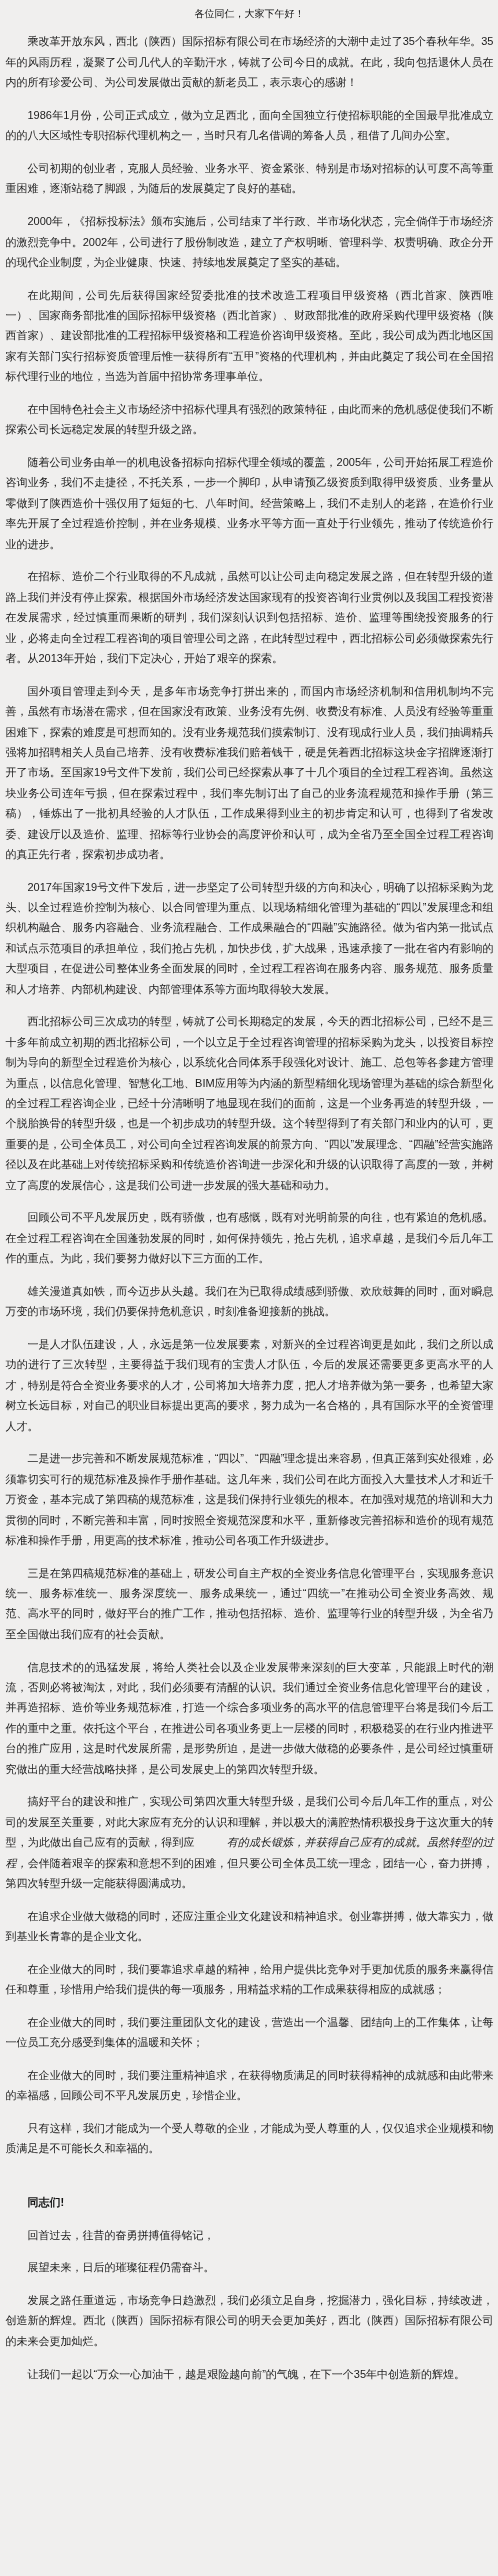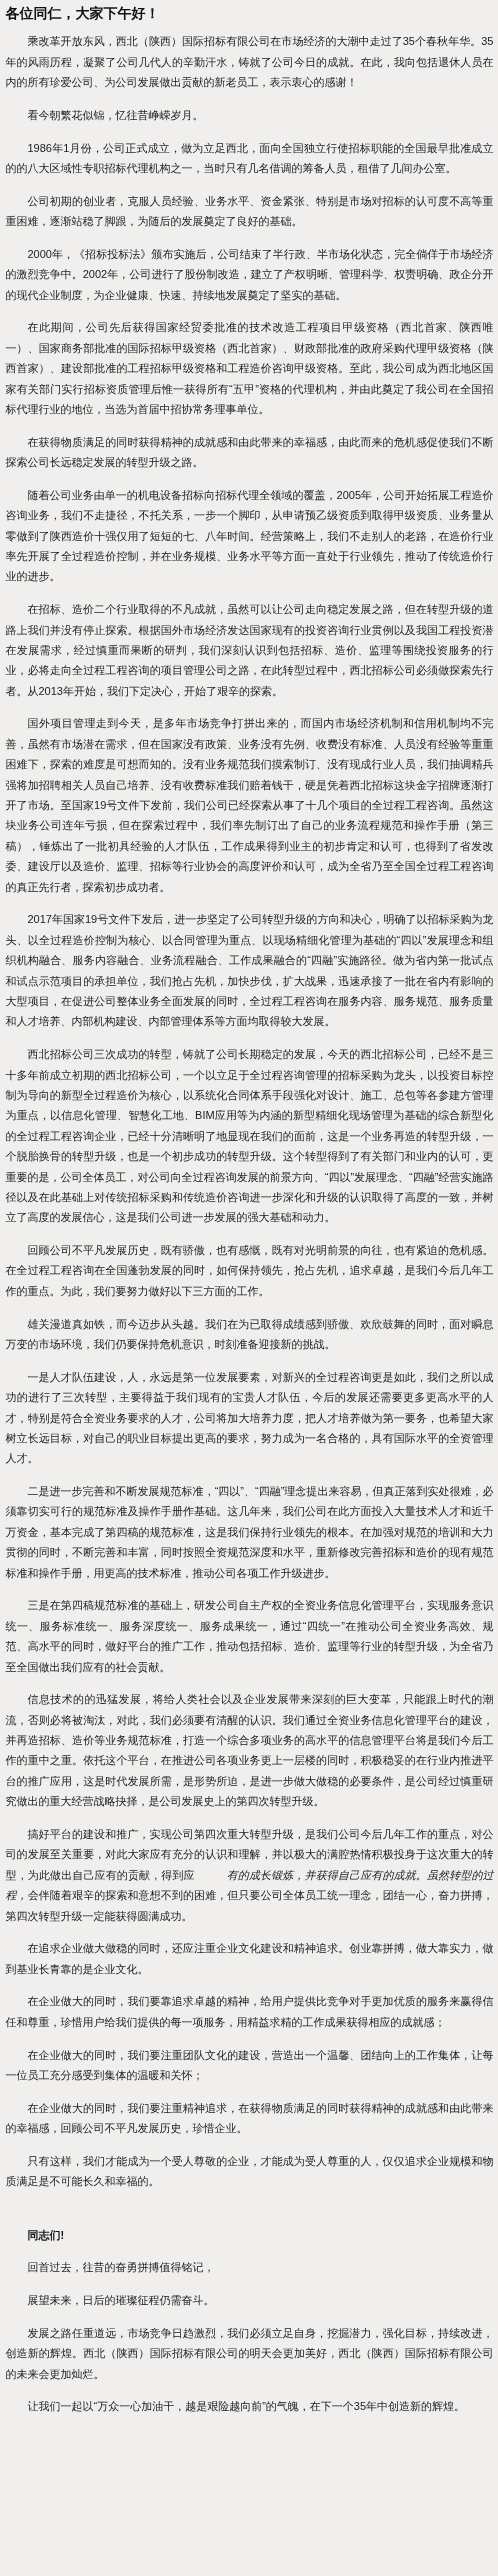--- a/index.html
+++ b/index.html
@@ -10,25 +10,25 @@
     box-sizing:border-box;
     background:#f0efee;
     padding:4.1px 5.5px 19px 5.5px;
     font-family:"Liberation Sans","DejaVu Sans",sans-serif;
     font-size:11px;
     line-height:20.4px;
     color:#1a1a1a;
     text-align:justify;
   }
   .doc-title{
-    font-size:14px;
-    font-weight:700;
+    font-size:10px;
+    font-weight:400;
     color:#111111;
     margin:1.4px 0 8.2px 0;
-    text-align:left;
+    text-align:center;
     line-height:17.7px;
   }
   .para{
     margin:0 0 12.3px 0;
     text-indent:2em;
   }
   .section-heading{
     font-size:11px;
     font-weight:700;
     color:#111111;
@@ -38,26 +38,25 @@
   em{margin-left:32px;}
 </style>
 </head>
 <body>
 
 <div class="page">
 
   <h1 class="doc-title">各位同仁，大家下午好！</h1>
 
   <p class="para">乘改革开放东风，西北（陕西）国际招标有限公司在市场经济的大潮中走过了35个春秋年华。35年的风雨历程，凝聚了公司几代人的辛勤汗水，铸就了公司今日的成就。在此，我向包括退休人员在内的所有珍爱公司、为公司发展做出贡献的新老员工，表示衷心的感谢！</p>
-  <p class="para">看今朝繁花似锦，忆往昔峥嵘岁月。</p>
   <p class="para">1986年1月份，公司正式成立，做为立足西北，面向全国独立行使招标职能的全国最早批准成立的的八大区域性专职招标代理机构之一，当时只有几名借调的筹备人员，租借了几间办公室。</p>
   <p class="para">公司初期的创业者，克服人员经验、业务水平、资金紧张、特别是市场对招标的认可度不高等重重困难，逐渐站稳了脚跟，为随后的发展奠定了良好的基础。</p>
   <p class="para">2000年，《招标投标法》颁布实施后，公司结束了半行政、半市场化状态，完全倘佯于市场经济的激烈竞争中。2002年，公司进行了股份制改造，建立了产权明晰、管理科学、权责明确、政企分开的现代企业制度，为企业健康、快速、持续地发展奠定了坚实的基础。</p>
   <p class="para">在此期间，公司先后获得国家经贸委批准的技术改造工程项目甲级资格（西北首家、陕西唯一）、国家商务部批准的国际招标甲级资格（西北首家）、财政部批准的政府采购代理甲级资格（陕西首家）、建设部批准的工程招标甲级资格和工程造价咨询甲级资格。至此，我公司成为西北地区国家有关部门实行招标资质管理后惟一获得所有“五甲”资格的代理机构，并由此奠定了我公司在全国招标代理行业的地位，当选为首届中招协常务理事单位。</p>
-  <p class="para">在获得物质满足的同时获得精神的成就感和由此带来的幸福感，由此而来的危机感促使我们不断探索公司长远稳定发展的转型升级之路。</p>
+  <p class="para">在中国特色社会主义市场经济中招标代理具有强烈的政策特征，由此而来的危机感促使我们不断探索公司长远稳定发展的转型升级之路。</p>
   <p class="para">随着公司业务由单一的机电设备招标向招标代理全领域的覆盖，2005年，公司开始拓展工程造价咨询业务，我们不走捷径，不托关系，一步一个脚印，从申请预乙级资质到取得甲级资质、业务量从零做到了陕西造价十强仅用了短短的七、八年时间。经营策略上，我们不走别人的老路，在造价行业率先开展了全过程造价控制，并在业务规模、业务水平等方面一直处于行业领先，推动了传统造价行业的进步。</p>
   <p class="para">在招标、造价二个行业取得的不凡成就，虽然可以让公司走向稳定发展之路，但在转型升级的道路上我们并没有停止探索。根据国外市场经济发达国家现有的投资咨询行业贯例以及我国工程投资潜在发展需求，经过慎重而果断的研判，我们深刻认识到包括招标、造价、监理等围绕投资服务的行业，必将走向全过程工程咨询的项目管理公司之路，在此转型过程中，西北招标公司必须做探索先行者。从2013年开始，我们下定决心，开始了艰辛的探索。</p>
   <p class="para">国外项目管理走到今天，是多年市场竞争打拼出来的，而国内市场经济机制和信用机制均不完善，虽然有市场潜在需求，但在国家没有政策、业务没有先例、收费没有标准、人员没有经验等重重困难下，探索的难度是可想而知的。没有业务规范我们摸索制订、没有现成行业人员，我们抽调精兵强将加招聘相关人员自己培养、没有收费标准我们赔着钱干，硬是凭着西北招标这块金字招牌逐渐打开了市场。至国家19号文件下发前，我们公司已经探索从事了十几个项目的全过程工程咨询。虽然这块业务公司连年亏损，但在探索过程中，我们率先制订出了自己的业务流程规范和操作手册（第三稿），锤炼出了一批初具经验的人才队伍，工作成果得到业主的初步肯定和认可，也得到了省发改委、建设厅以及造价、监理、招标等行业协会的高度评价和认可，成为全省乃至全国全过程工程咨询的真正先行者，探索初步成功者。</p>
   <p class="para">2017年国家19号文件下发后，进一步坚定了公司转型升级的方向和决心，明确了以招标采购为龙头、以全过程造价控制为核心、以合同管理为重点、以现场精细化管理为基础的“四以”发展理念和组织机构融合、服务内容融合、业务流程融合、工作成果融合的“四融”实施路径。做为省内第一批试点和试点示范项目的承担单位，我们抢占先机，加快步伐，扩大战果，迅速承接了一批在省内有影响的大型项目，在促进公司整体业务全面发展的同时，全过程工程咨询在服务内容、服务规范、服务质量和人才培养、内部机构建设、内部管理体系等方面均取得较大发展。</p>
   <p class="para">西北招标公司三次成功的转型，铸就了公司长期稳定的发展，今天的西北招标公司，已经不是三十多年前成立初期的西北招标公司，一个以立足于全过程咨询管理的招标采购为龙头，以投资目标控制为导向的新型全过程造价为核心，以系统化合同体系手段强化对设计、施工、总包等各参建方管理为重点，以信息化管理、智慧化工地、BIM应用等为内涵的新型精细化现场管理为基础的综合新型化的全过程工程咨询企业，已经十分清晰明了地显现在我们的面前，这是一个业务再造的转型升级，一个脱胎换骨的转型升级，也是一个初步成功的转型升级。这个转型得到了有关部门和业内的认可，更重要的是，公司全体员工，对公司向全过程咨询发展的前景方向、“四以”发展理念、“四融”经营实施路径以及在此基础上对传统招标采购和传统造价咨询进一步深化和升级的认识取得了高度的一致，并树立了高度的发展信心，这是我们公司进一步发展的强大基础和动力。</p>
   <p class="para">回顾公司不平凡发展历史，既有骄傲，也有感慨，既有对光明前景的向往，也有紧迫的危机感。在全过程工程咨询在全国蓬勃发展的同时，如何保持领先，抢占先机，追求卓越，是我们今后几年工作的重点。为此，我们要努力做好以下三方面的工作。</p>
   <p class="para">雄关漫道真如铁，而今迈步从头越。我们在为已取得成绩感到骄傲、欢欣鼓舞的同时，面对瞬息万变的市场环境，我们仍要保持危机意识，时刻准备迎接新的挑战。</p>
   <p class="para">一是人才队伍建设，人，永远是第一位发展要素，对新兴的全过程咨询更是如此，我们之所以成功的进行了三次转型，主要得益于我们现有的宝贵人才队伍，今后的发展还需要更多更高水平的人才，特别是符合全资业务要求的人才，公司将加大培养力度，把人才培养做为第一要务，也希望大家树立长远目标，对自己的职业目标提出更高的要求，努力成为一名合格的，具有国际水平的全资管理人才。</p>
   <p class="para">二是进一步完善和不断发展规范标准，“四以”、“四融”理念提出来容易，但真正落到实处很难，必须靠切实可行的规范标准及操作手册作基础。这几年来，我们公司在此方面投入大量技术人才和近千万资金，基本完成了第四稿的规范标准，这是我们保持行业领先的根本。在加强对规范的培训和大力贯彻的同时，不断完善和丰富，同时按照全资规范深度和水平，重新修改完善招标和造价的现有规范标准和操作手册，用更高的技术标准，推动公司各项工作升级进步。</p>
   <p class="para">三是在第四稿规范标准的基础上，研发公司自主产权的全资业务信息化管理平台，实现服务意识统一、服务标准统一、服务深度统一、服务成果统一，通过“四统一”在推动公司全资业务高效、规范、高水平的同时，做好平台的推广工作，推动包括招标、造价、监理等行业的转型升级，为全省乃至全国做出我们应有的社会贡献。</p>

